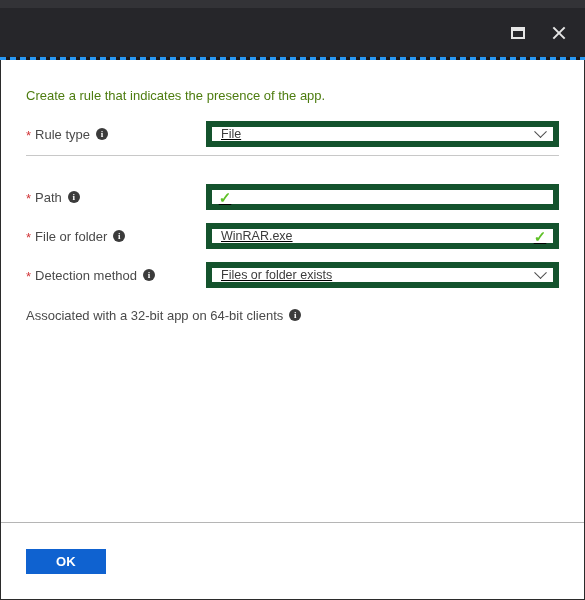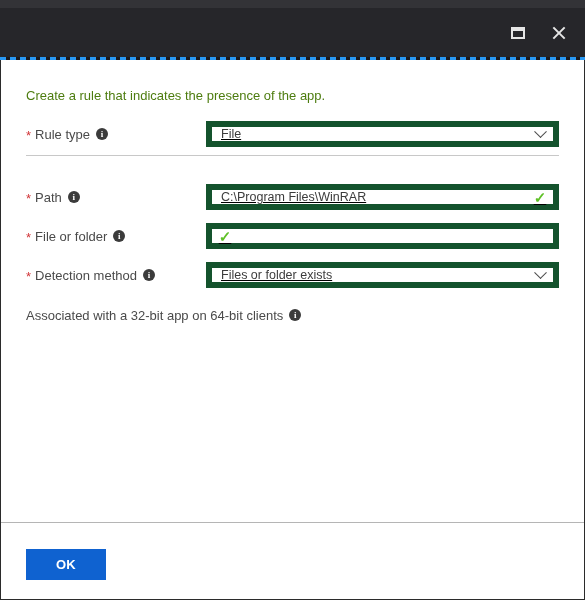--- a/index.html
+++ b/index.html
@@ -284,21 +284,21 @@
     top: 462px;
     width: 583px;
     height: 1px;
     background: #b5b5b5;
   }
   .ok-button {
     position: absolute;
     left: 25px;
     top: 489px;
     width: 80px;
-    height: 31px;
+    height: 25px;
     background: #0f62d0;
     color: #ffffff;
     border: none;
     font-size: 13px;
     font-weight: bold;
     font-family: "Liberation Sans", sans-serif;
     cursor: pointer;
     display: flex;
     align-items: center;
     justify-content: center;
@@ -343,32 +343,32 @@
 
     <div class="divider"></div>
 
     <div class="field-row" style="top:124px;">
       <div class="field-label">
         <span class="req-star">*</span>
         <span>Path</span>
         <span class="info-icon">i</span>
       </div>
       <div class="field-control">
-        <span class="field-value">C:\Program Files\WinRAR</span>
         <span class="valid-check">✓</span>
       </div>
     </div>
 
     <div class="field-row" style="top:163px;">
       <div class="field-label">
         <span class="req-star">*</span>
         <span>File or folder</span>
         <span class="info-icon">i</span>
       </div>
       <div class="field-control">
+        <span class="field-value">WinRAR.exe</span>
         <span class="valid-check">✓</span>
       </div>
     </div>
 
     <div class="field-row" style="top:202px;">
       <div class="field-label">
         <span class="req-star">*</span>
         <span>Detection method</span>
         <span class="info-icon">i</span>
       </div>

